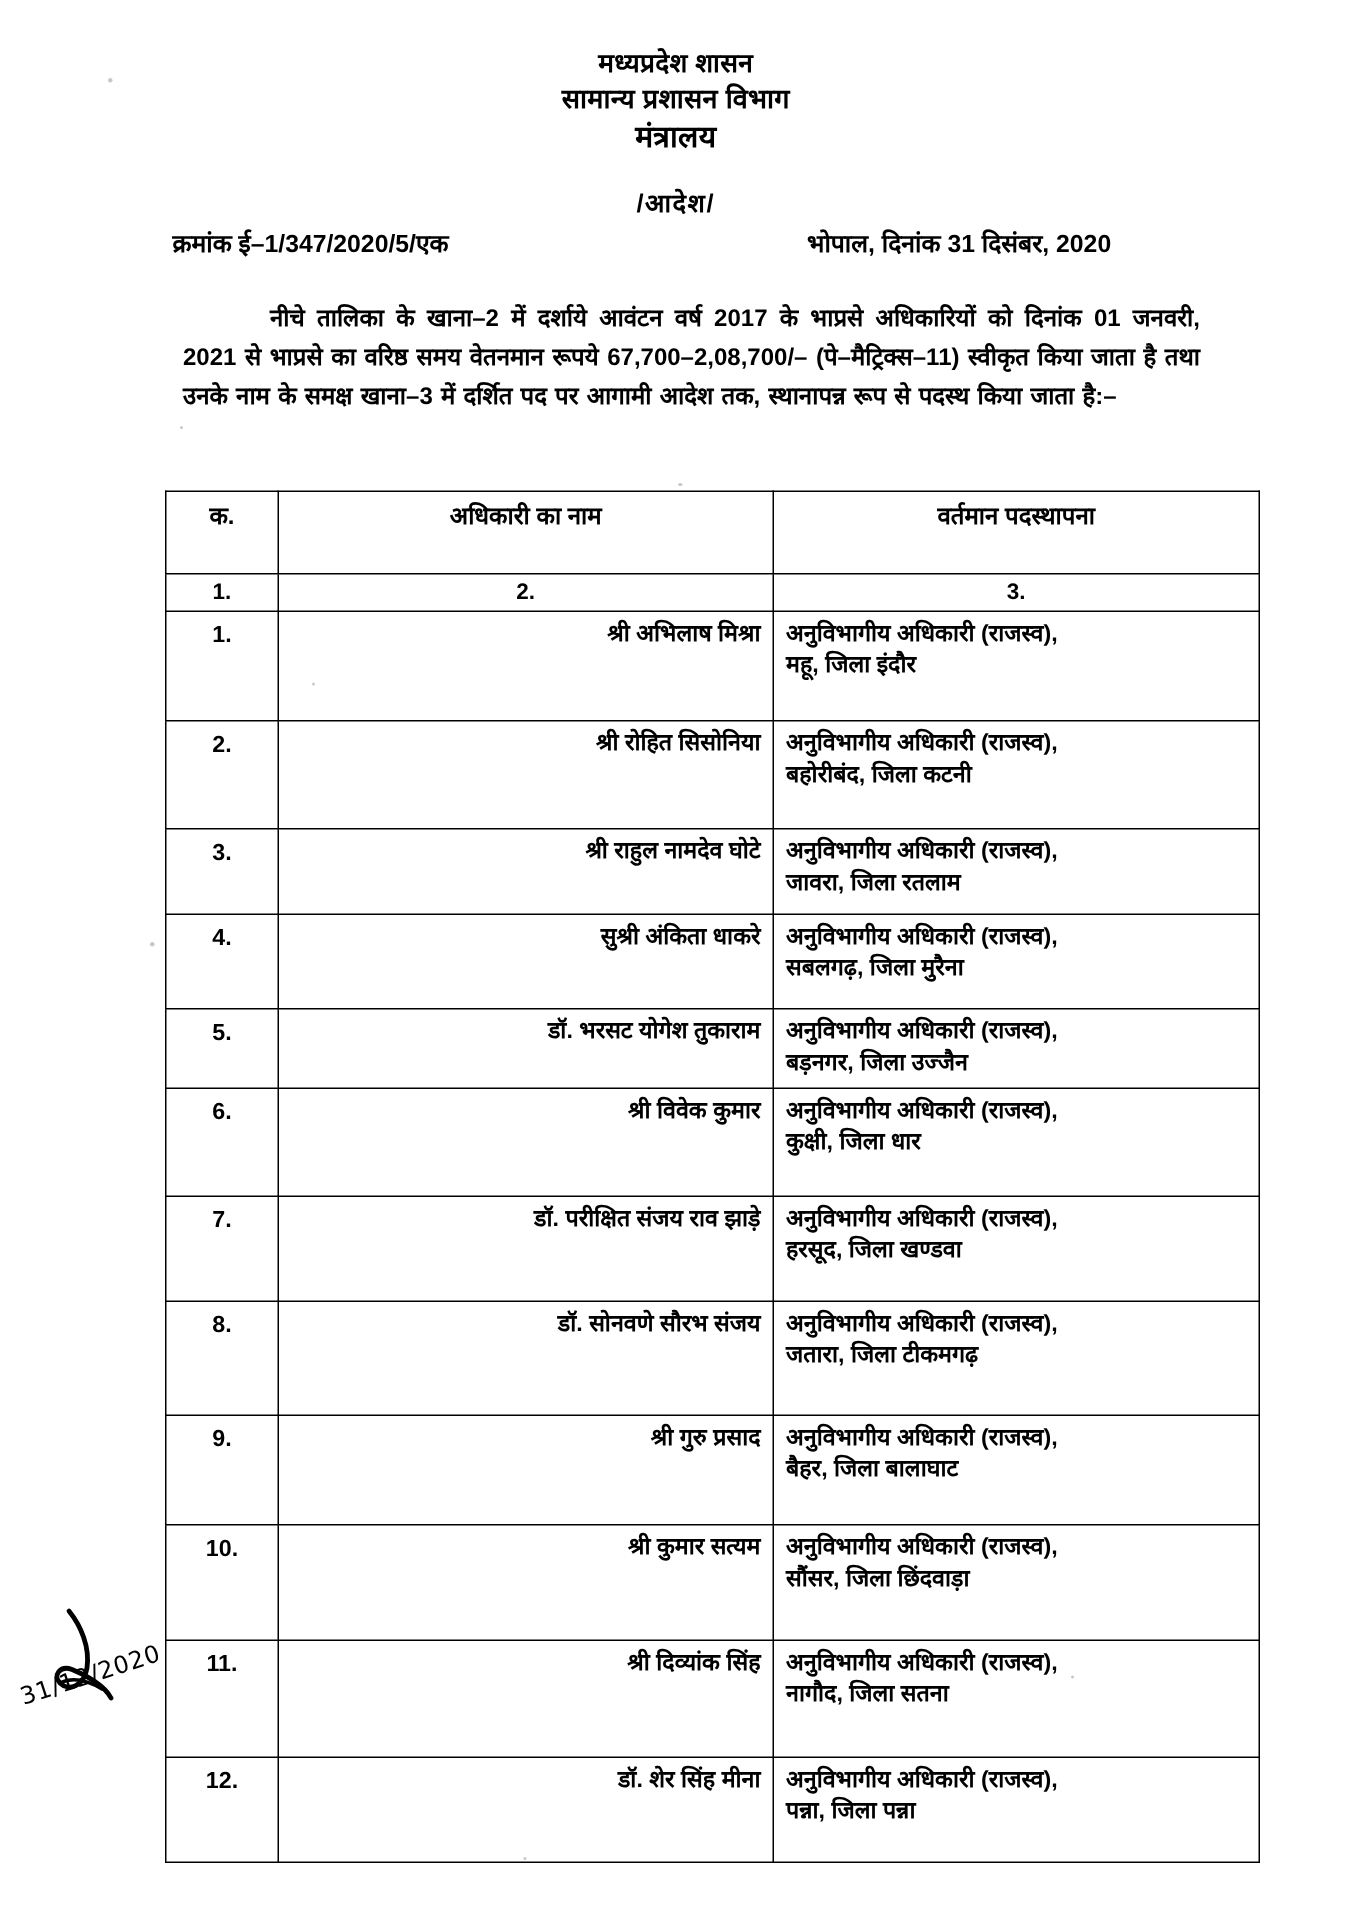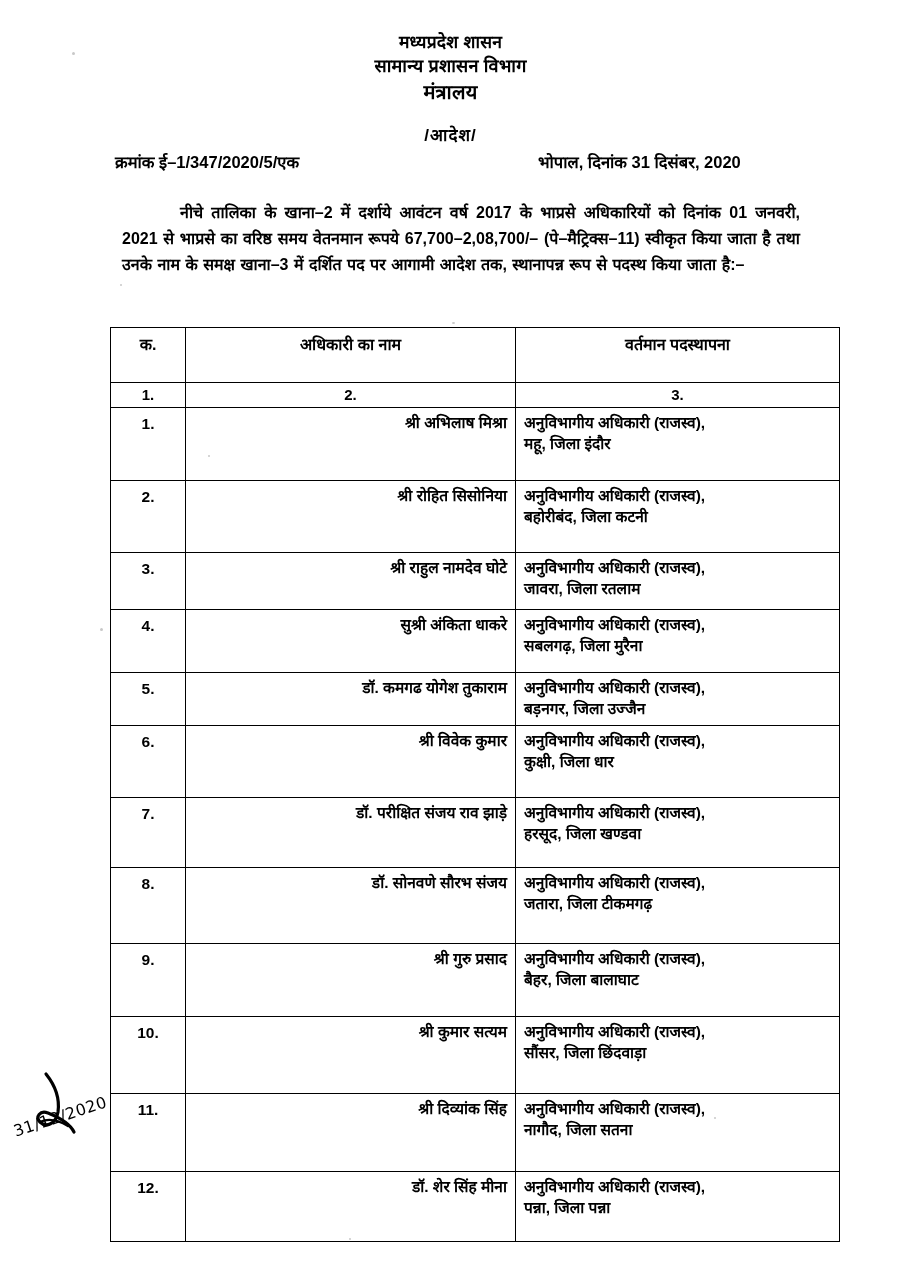--- a/index.html
+++ b/index.html
@@ -215,21 +215,21 @@
         <td class="col-sn">4.</td>
         <td class="col-nm">सुश्री अंकिता धाकरे</td>
         <td class="col-ps">
           <span class="post-line">अनुविभागीय अधिकारी (राजस्व),</span>
           <span class="post-line">सबलगढ़, जिला मुरैना</span>
         </td>
       </tr>
 
       <tr class="datarow" style="height:53px">
         <td class="col-sn">5.</td>
-        <td class="col-nm">डॉ. कमगढ योगेश तुकाराम</td>
+        <td class="col-nm">डॉ. भरसट योगेश तुकाराम</td>
         <td class="col-ps">
           <span class="post-line">अनुविभागीय अधिकारी (राजस्व),</span>
           <span class="post-line">बड़नगर, जिला उज्जैन</span>
         </td>
       </tr>
 
       <tr class="datarow" style="height:72px">
         <td class="col-sn">6.</td>
         <td class="col-nm">श्री विवेक कुमार</td>
         <td class="col-ps">

